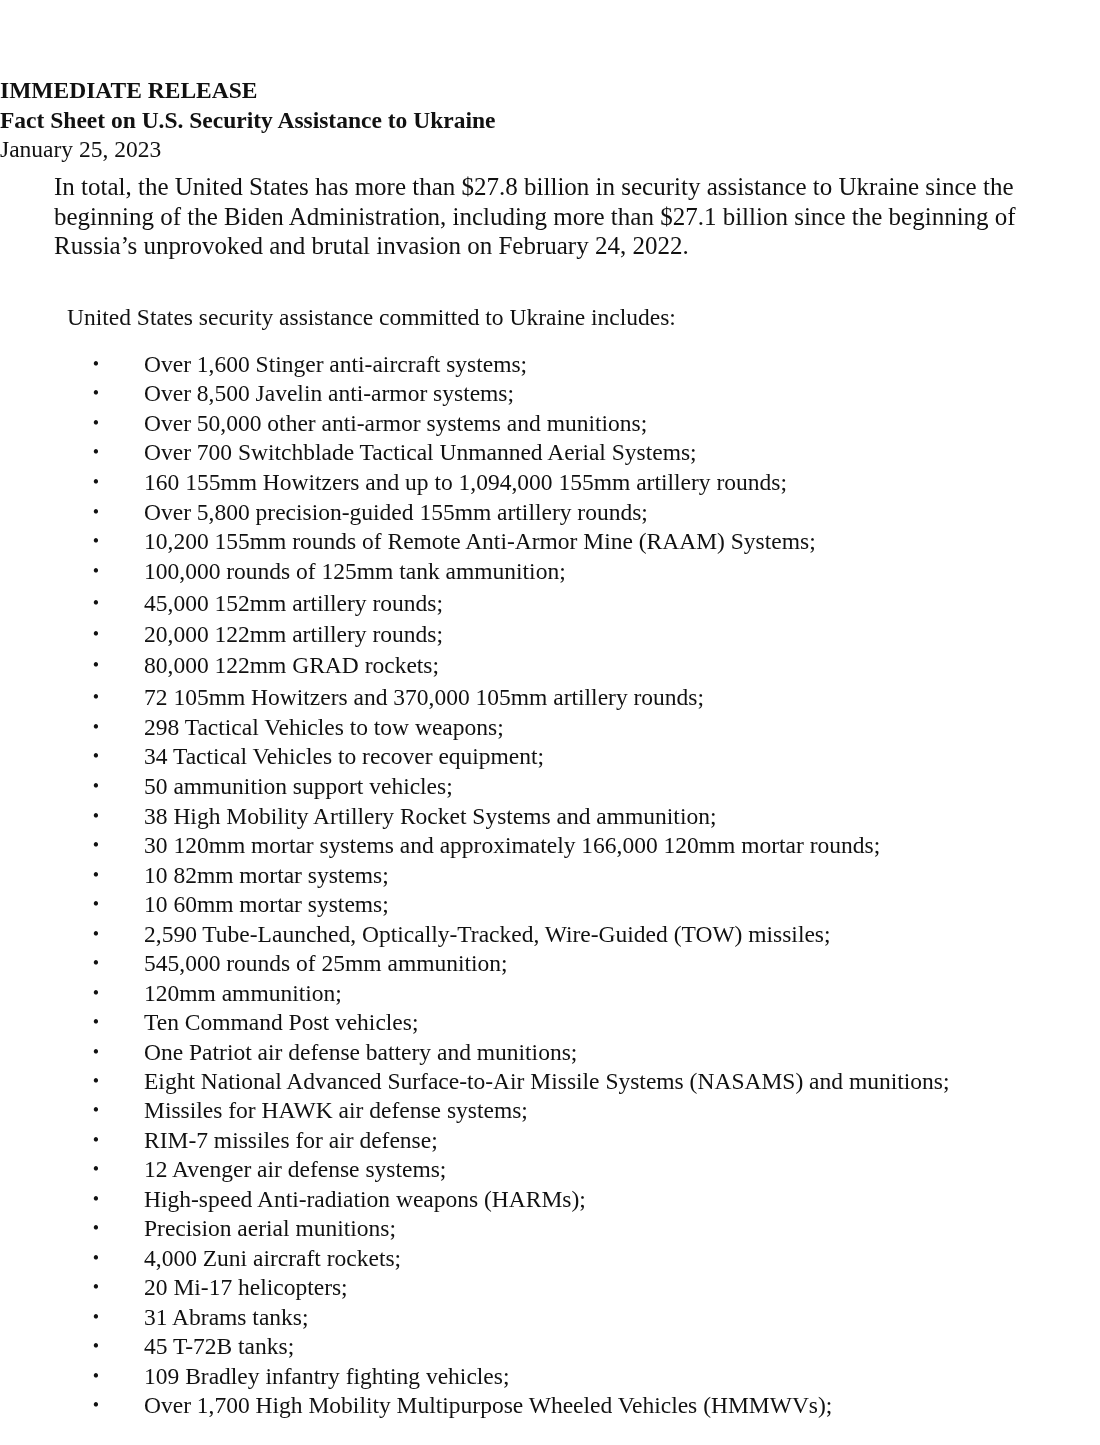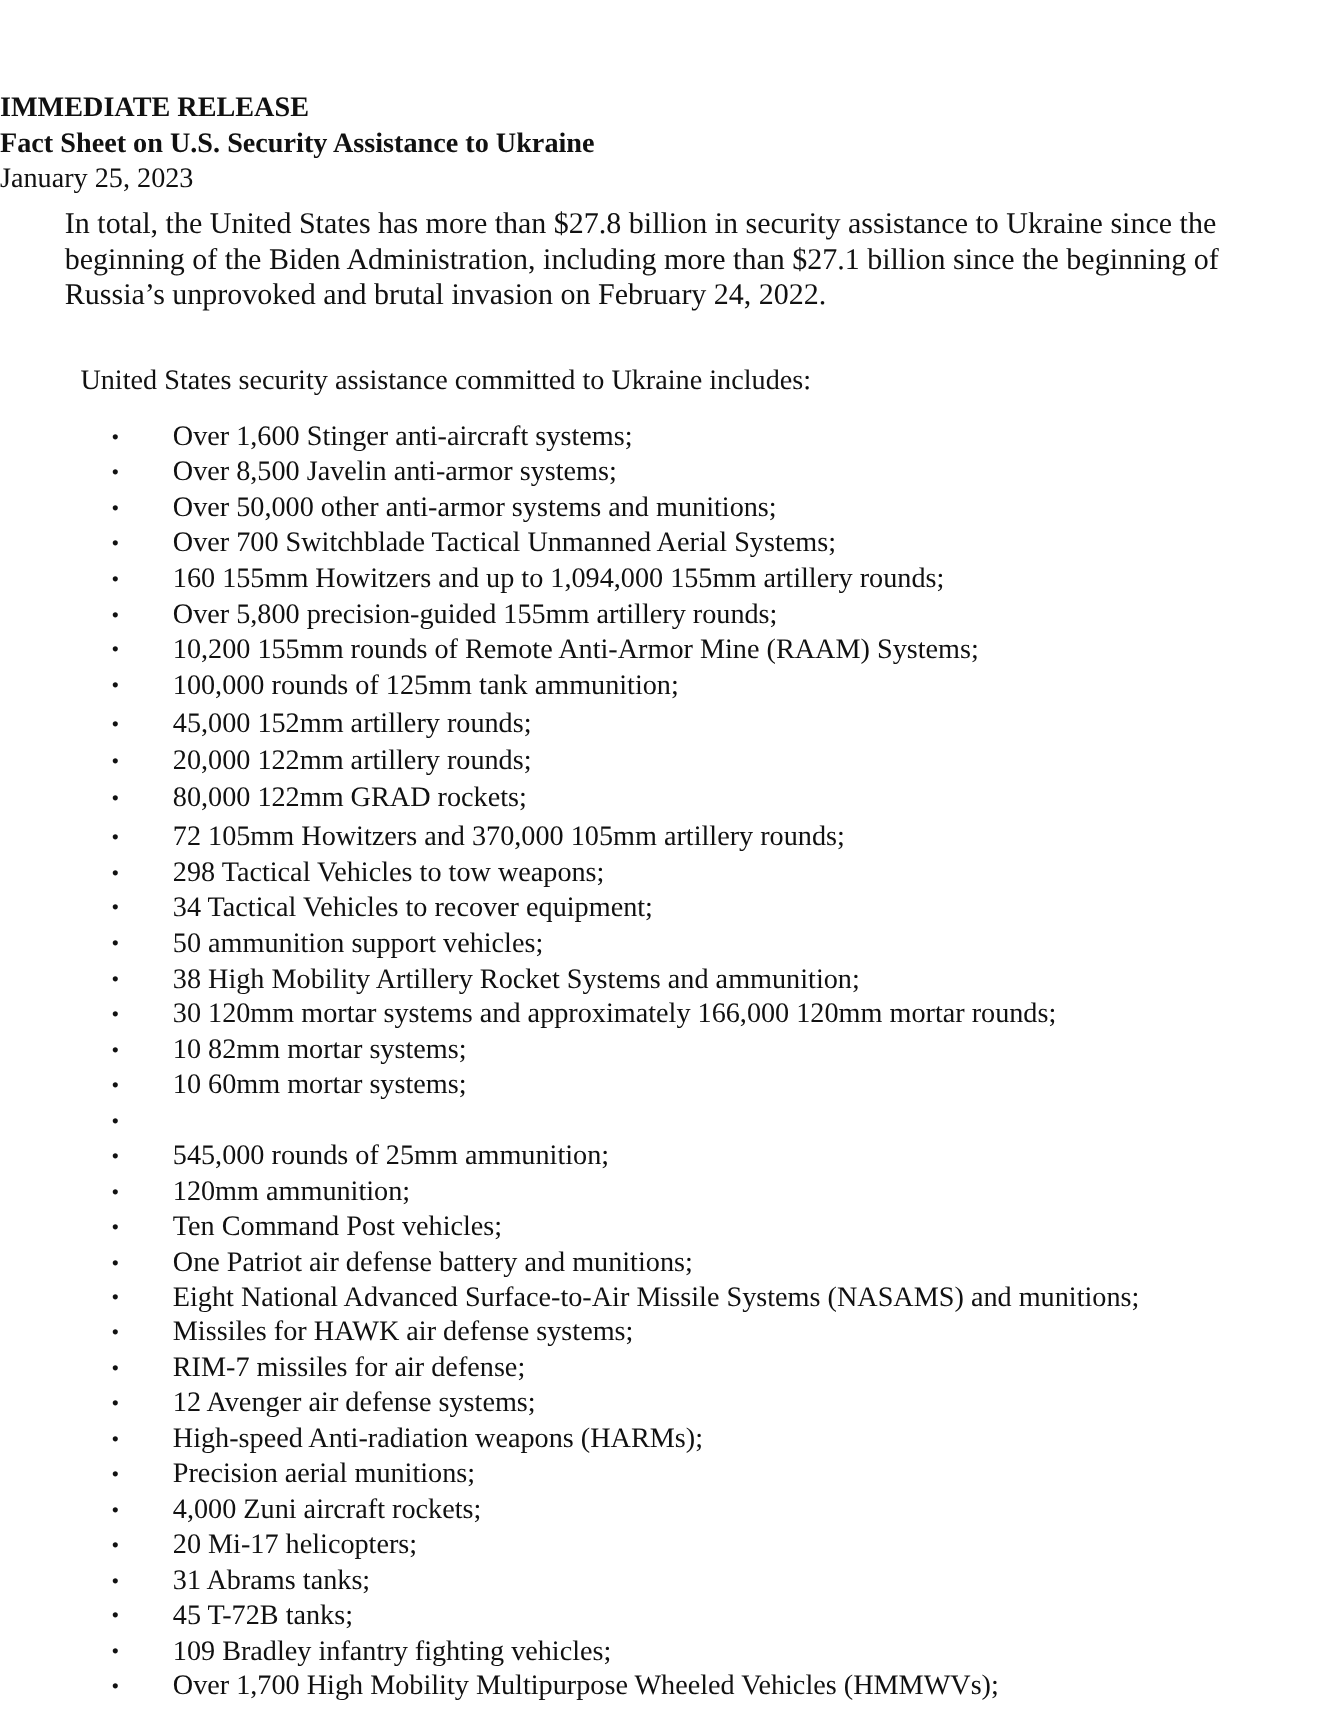--- a/index.html
+++ b/index.html
@@ -161,20 +161,21 @@
     <li class="item" style="top: 860px;">
       <span class="bullet">•</span>
       <span class="text">10 82mm mortar systems;</span>
     </li>
     <li class="item" style="top: 889px;">
       <span class="bullet">•</span>
       <span class="text">10 60mm mortar systems;</span>
     </li>
     <li class="item" style="top: 919px;">
       <span class="bullet">•</span>
+      <span class="text">2,590 Tube-Launched, Optically-Tracked, Wire-Guided (TOW) missiles;</span>
     </li>
     <li class="item" style="top: 948px;">
       <span class="bullet">•</span>
       <span class="text">545,000 rounds of 25mm ammunition;</span>
     </li>
     <li class="item" style="top: 978px;">
       <span class="bullet">•</span>
       <span class="text">120mm ammunition;</span>
     </li>
     <li class="item" style="top: 1007px;">

